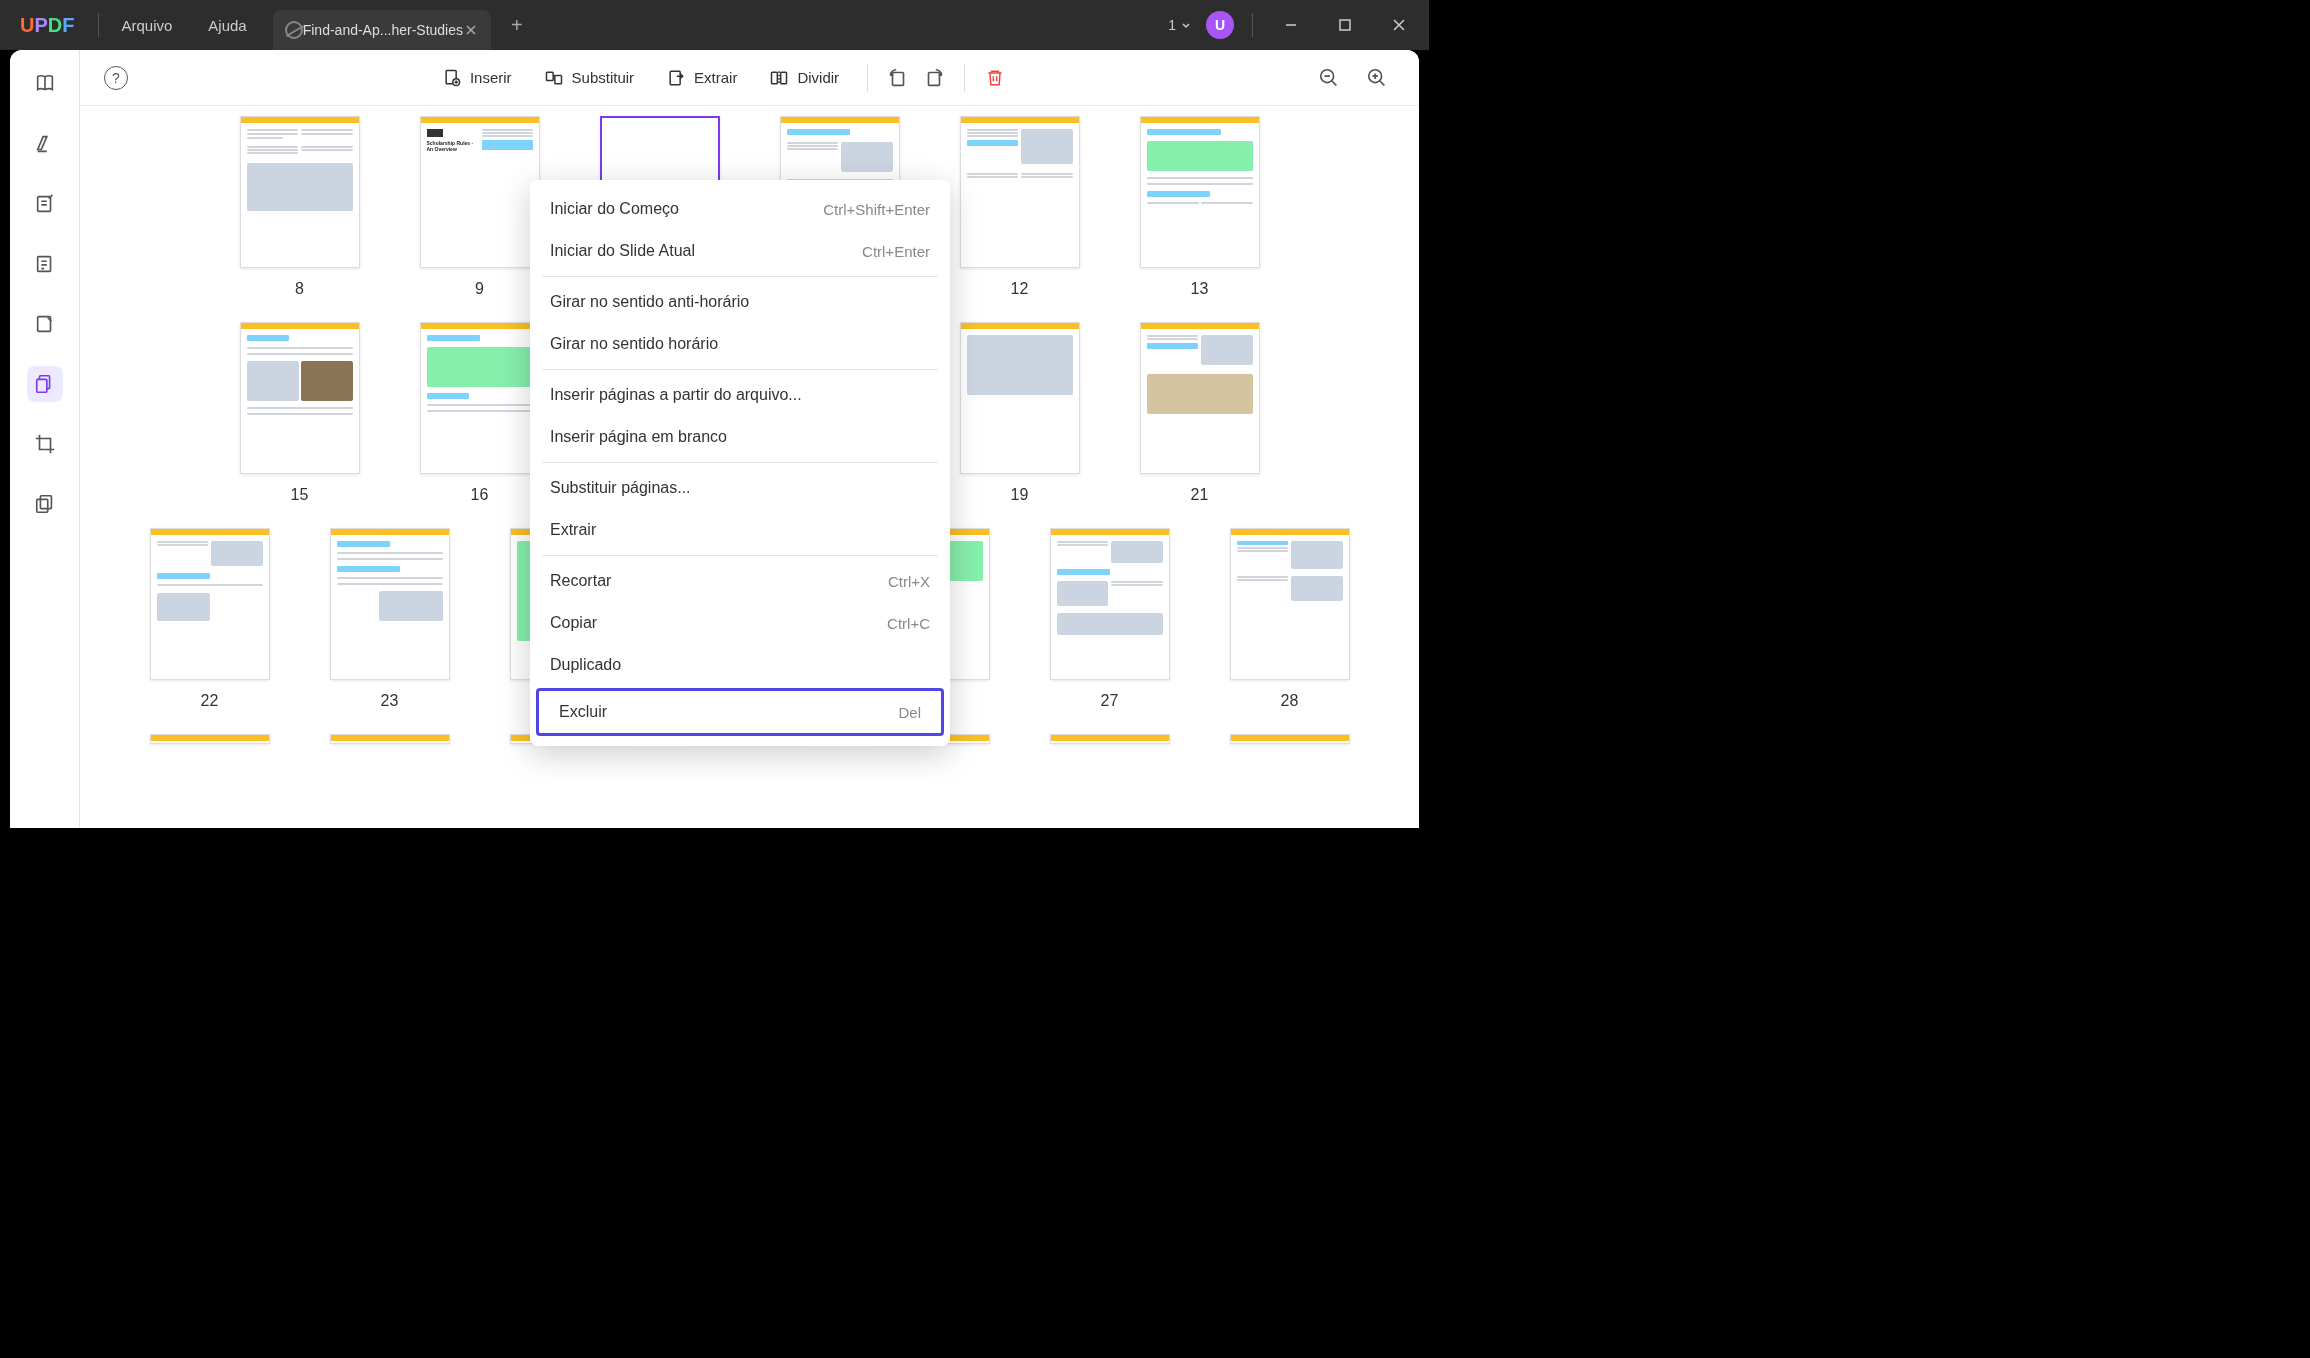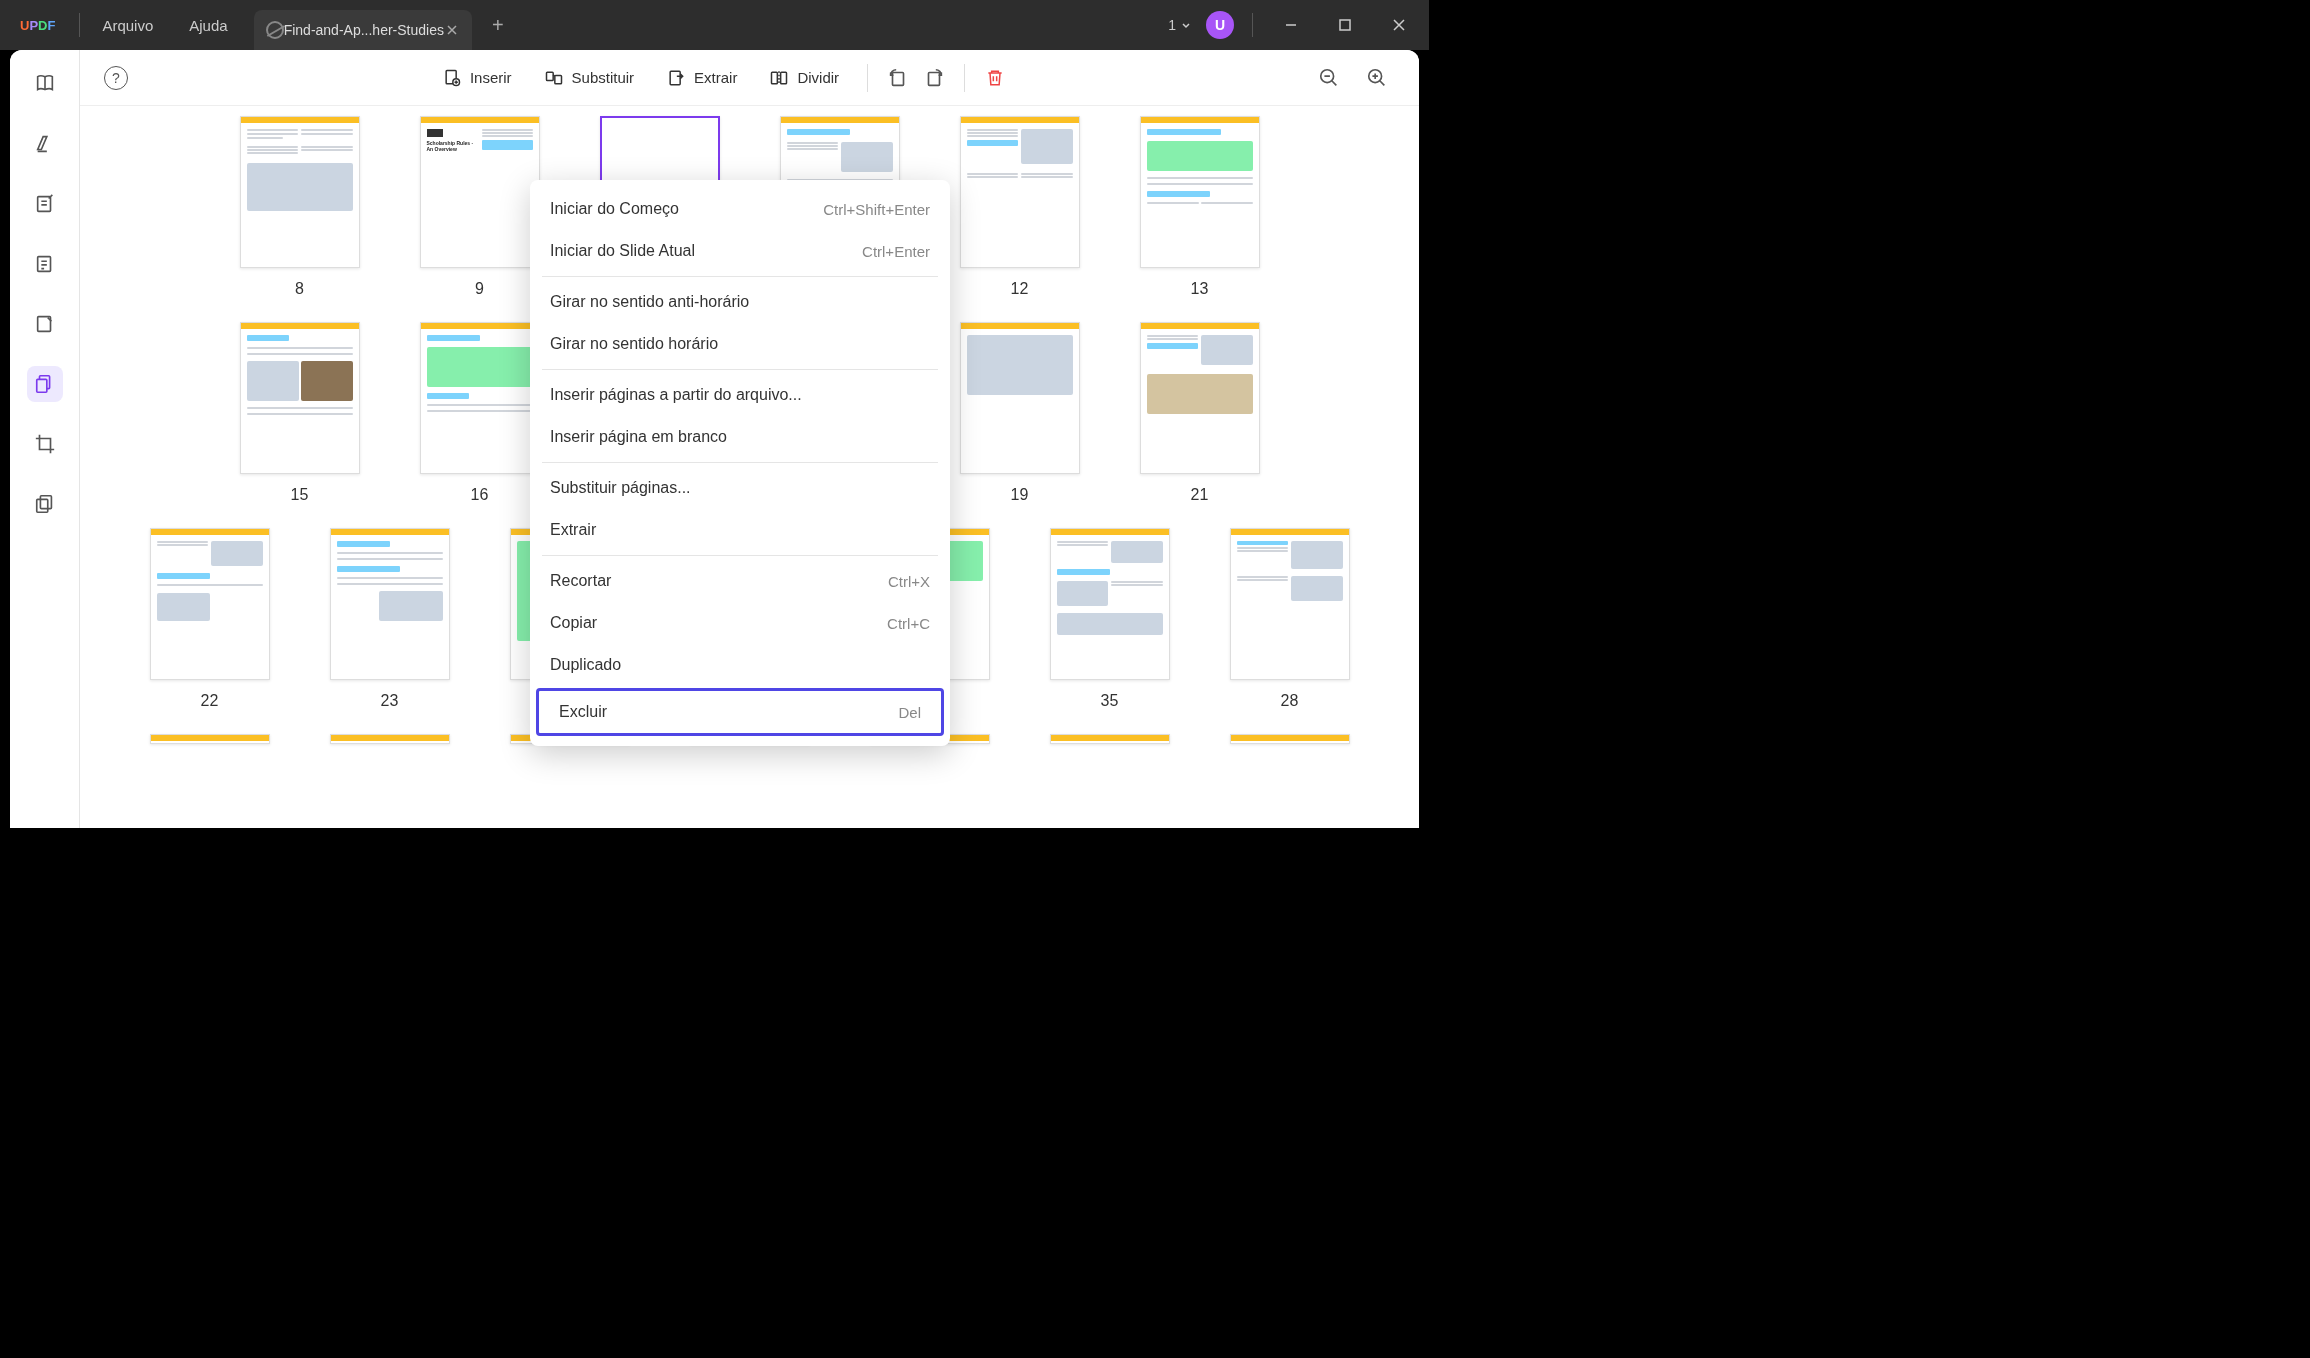--- a/index.html
+++ b/index.html
@@ -2,21 +2,21 @@
 <html><head>
 <meta charset="utf-8">
 <style>
 * { margin: 0; padding: 0; box-sizing: border-box; }
 body { font-family: -apple-system, BlinkMacSystemFont, 'Segoe UI', sans-serif; background: #000; overflow: hidden; }
 
 .app-window { width: 1429px; height: 838px; display: flex; flex-direction: column; }
 
 
 .titlebar { height: 50px; background: #2d2d2d; display: flex; align-items: center; color: #ccc; }
-.logo { padding: 0 20px; font-weight: bold; font-size: 13px; }
+.logo { padding: 0 20px; font-weight: bold; font-size: 20px; }
 .logo-u { color: #ff6b35; }
 .logo-p { color: #a78bfa; }
 .logo-d { color: #4ade80; }
 .logo-f { color: #60a5fa; }
 .menu-sep { width: 1px; height: 24px; background: #555; margin: 0 4px; }
 .menu-item { padding: 0 18px; font-size: 15px; cursor: pointer; }
 .tab { display: flex; align-items: center; background: #3a3a3a; border-radius: 8px 8px 0 0; padding: 8px 12px; margin-left: 8px; height: 40px; margin-top: 10px; }
 .tab-icon-circle { width: 18px; height: 18px; border: 2px solid #888; border-radius: 50%; position: relative; }
 .tab-icon-circle::after { content: ''; position: absolute; width: 20px; height: 2px; background: #888; top: 7px; left: -2px; transform: rotate(-30deg); }
 .tab-title { font-size: 14px; color: #ddd; }
@@ -523,21 +523,21 @@
                   <div style="display:flex;gap:3px;margin-top:3px;">
                     <div class="thumb-img-block" style="flex:1;height:25px;"></div>
                     <div style="flex:1;">
                       <div class="thumb-text-line" style="margin-bottom:1px;"></div>
                       <div class="thumb-text-line"></div>
                     </div>
                   </div>
                   <div class="thumb-img-block" style="height:22px;margin-top:4px;"></div>
                 </div>
               </div>
-            <span class="thumb-num">35</span>
+            <span class="thumb-num">27</span>
           </div>
           <div class="thumb-item">
             <div class="thumb-page">
                 <div class="thumb-header"></div>
                 <div class="thumb-body">
                   <div style="display:flex;gap:3px;">
                     <div style="flex:1;">
                       <div class="thumb-blue-box" style="height:4px;margin-bottom:2px;"></div>
                       <div class="thumb-text-line" style="margin-bottom:1px;"></div>
                       <div class="thumb-text-line"></div>

